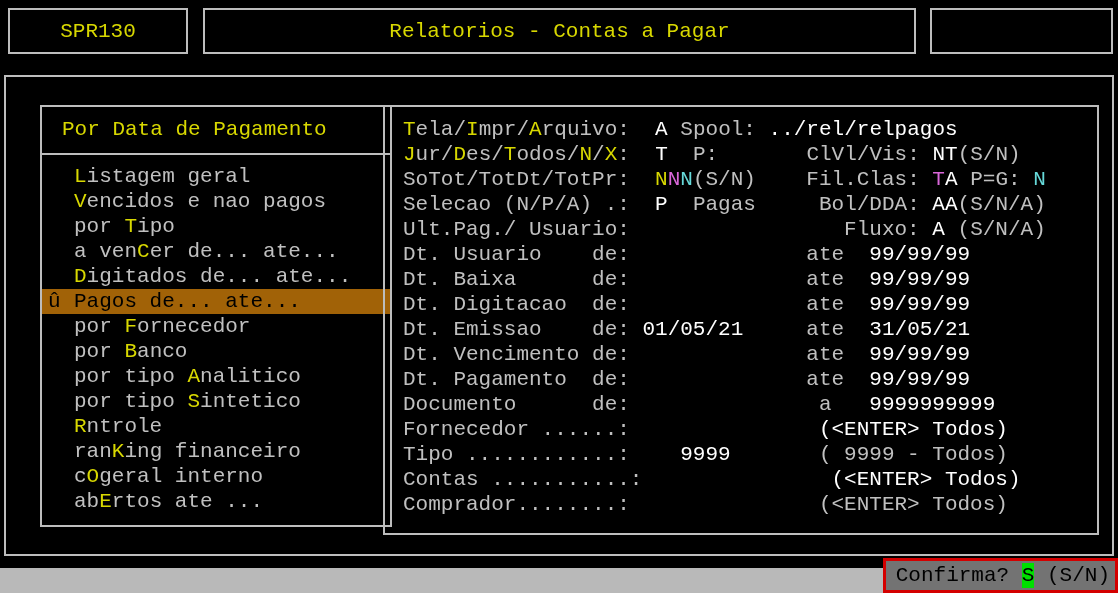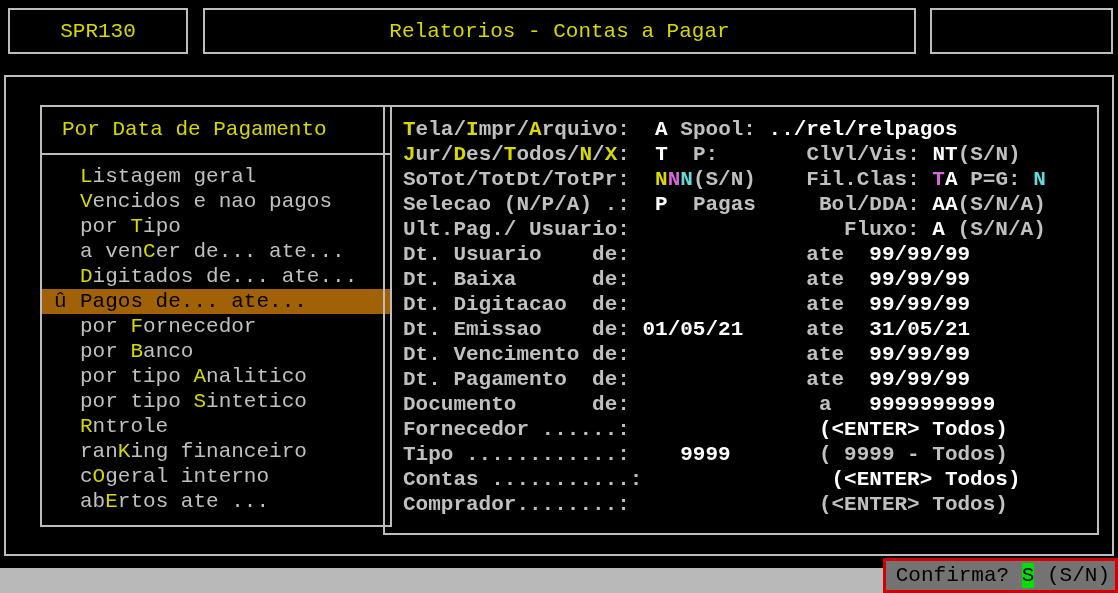--- a/index.html
+++ b/index.html
@@ -31,31 +31,31 @@
     margin-left:20px;
   }
   .menu-head{
     height:46px;line-height:46px;
     border-bottom:2px solid #bdbdbd;
     color:#d8d800;padding-left:20px;white-space:pre;
   }
   .menu-items{padding-top:9px;}
   .menu-item{
     height:25px;line-height:25px;color:#c0c0c0;white-space:pre;
-    padding-left:12px;
+    padding-left:6px;
   }
   .menu-item .marker{display:inline-block;width:26px;}
   .menu-item .hotkey{color:#d8d800;}
   .menu-item.selected{background:#a16207;color:#000;}
   .menu-item.selected .hotkey{color:#000;}
   .formbox{
     position:absolute;left:377px;top:28px;width:712px;height:426px;
     border:2px solid #bdbdbd;
   }
-  .form-rows{padding:10px 0 0 18px;font-weight:bold;}
+  .form-rows{padding:10px 0 0 18px;}
   .form-row{height:25px;line-height:25px;white-space:pre;}
   .c-g{color:#c0c0c0;}
   .c-w{color:#ffffff;}
   .c-y{color:#d8d800;}
   .c-m{color:#d966d9;}
   .c-c{color:#66d9d9;}
   .statusbar{
     position:absolute;left:0;top:568px;width:1118px;height:25px;
     background:#b9b9b9;
   }

